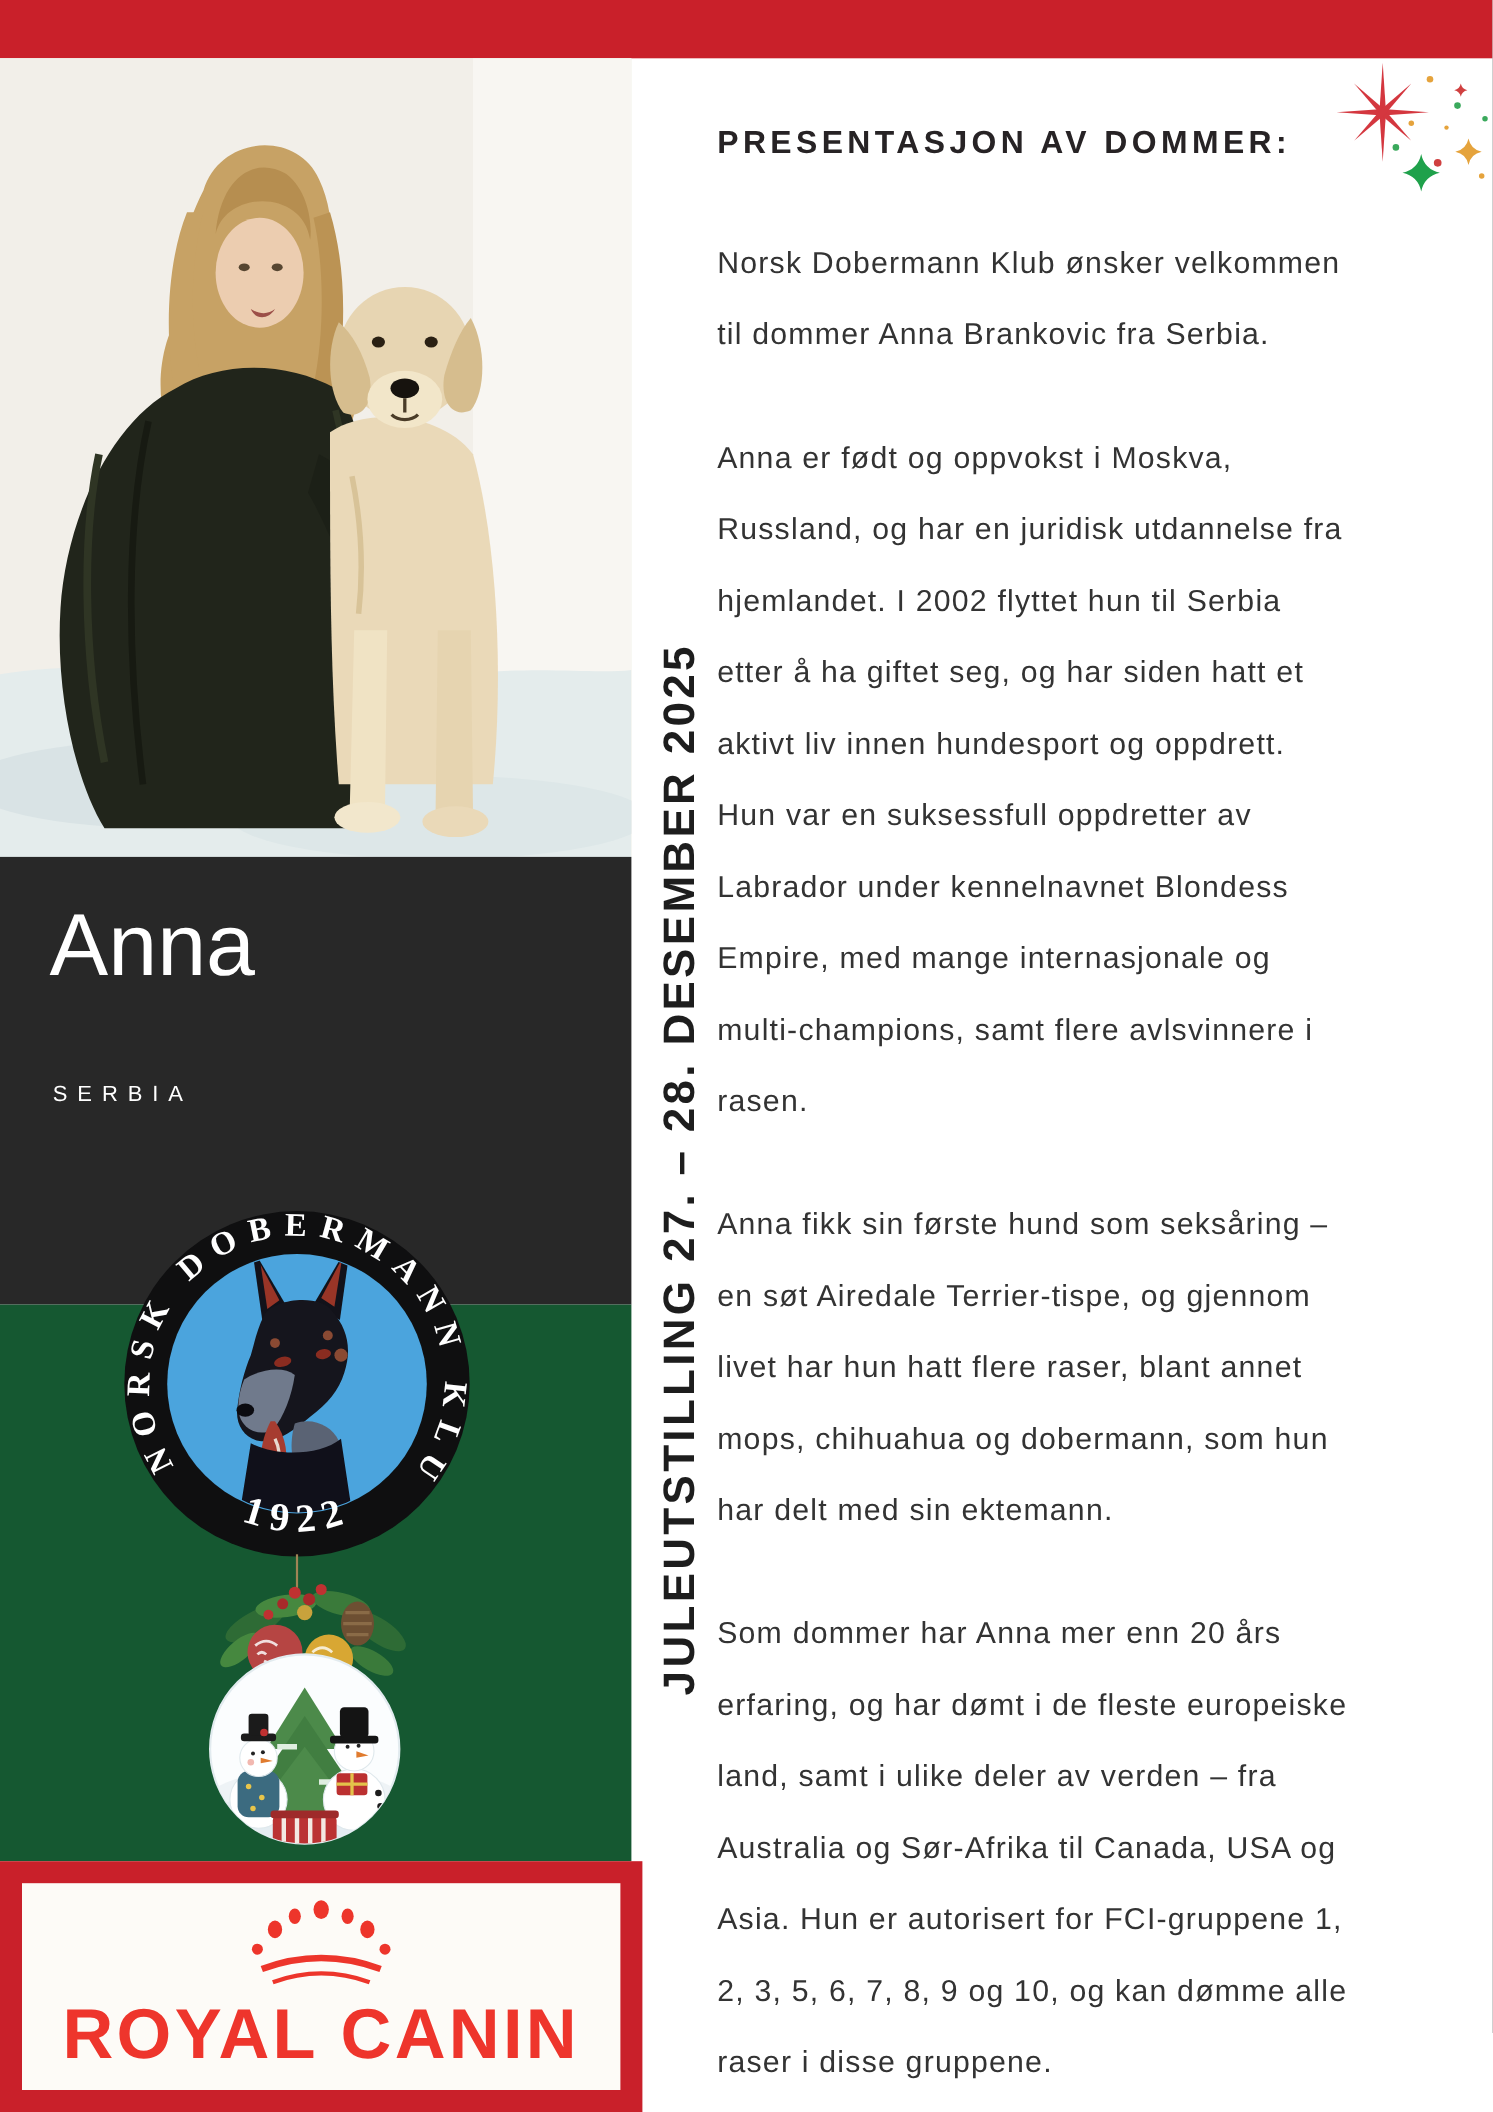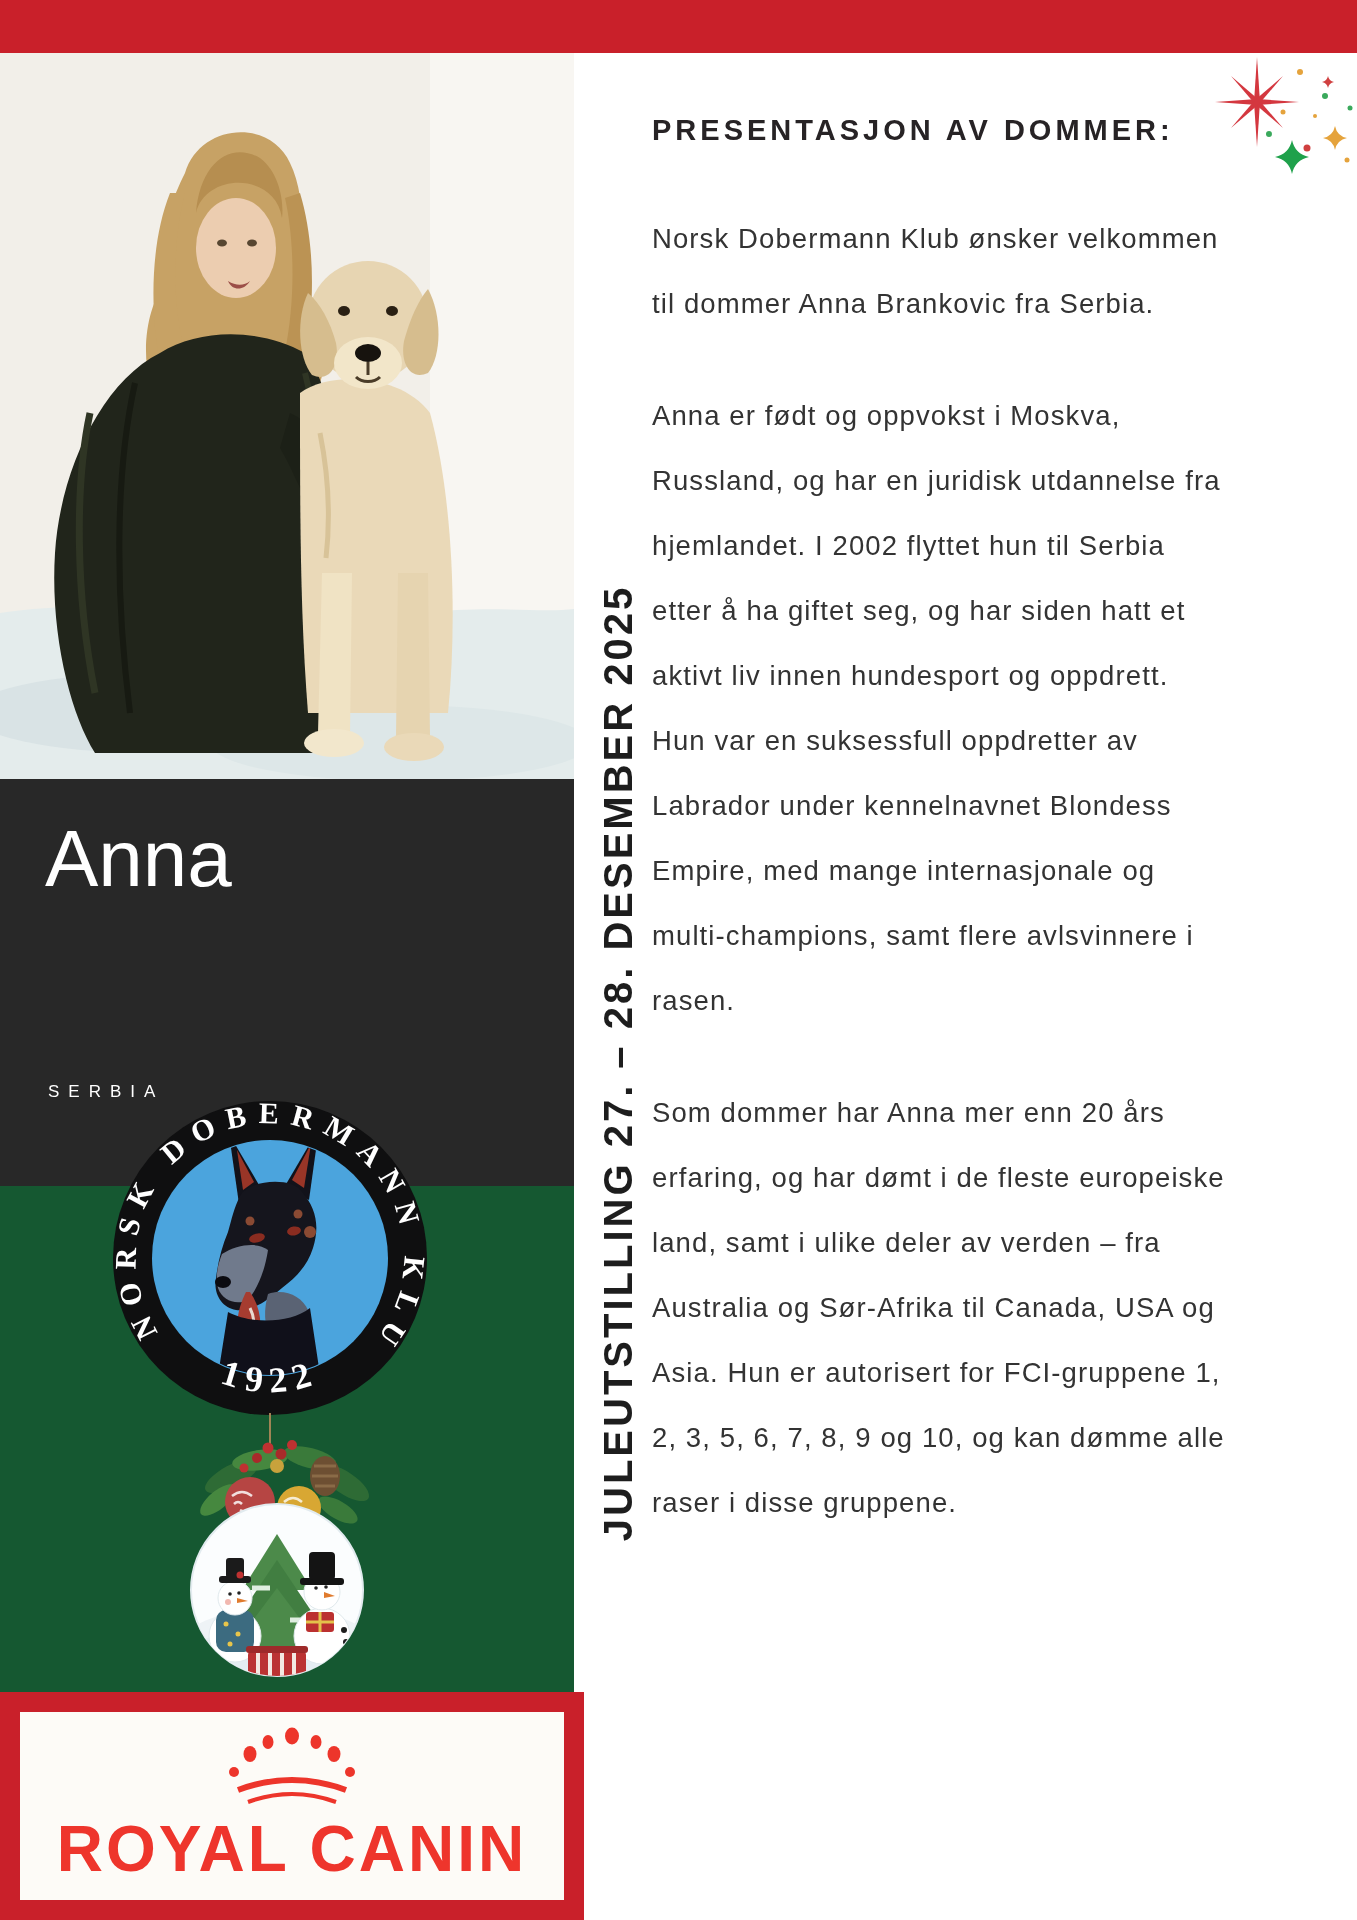--- a/index.html
+++ b/index.html
@@ -11,21 +11,21 @@
   }
   .abs{position:absolute;}
   
   #top-bar{left:0;top:0;width:1357px;height:53px;background:#C9202A;}
   
   #photo-wrap{left:0;top:53px;width:574px;height:726px;background:#f2efe9;}
   #name-panel{left:0;top:779px;width:574px;height:407px;background:#282828;}
   #green-panel{left:0;top:1186px;width:574px;height:506px;background:#155831;}
   #judge-name{left:45px;top:812px;color:#ffffff;font-weight:normal;
     font-size:80px;line-height:94px;letter-spacing:0px;}
-  #judge-country{left:48px;top:1082px;color:#ffffff;font-size:17px;letter-spacing:9px;}
+  #judge-country{left:48px;top:984px;color:#ffffff;font-size:20px;letter-spacing:9px;}
   
   #club-logo{left:110px;top:1098px;width:320px;height:320px;}
   #ornament-string{left:269px;top:1413px;width:2px;height:50px;background:#a08455;}
   #ornament{left:140px;top:1438px;width:270px;height:260px;}
   
   #rc-box{left:0;top:1692px;width:584px;height:228px;background:#C9202A;}
   #rc-inner{left:20px;top:1712px;width:544px;height:188px;background:#FDFBF7;}
   #rc-crown{left:222px;top:1726px;width:140px;height:90px;}
   #rc-name{left:20px;top:1812px;width:544px;text-align:center;color:#EE352C;
     font-weight:bold;font-size:64px;letter-spacing:3px;white-space:nowrap;}
@@ -278,20 +278,25 @@
     <p class="para">Anna er født og oppvokst i Moskva,
 Russland, og har en juridisk utdannelse fra
 hjemlandet. I 2002 flyttet hun til Serbia
 etter å ha giftet seg, og har siden hatt et
 aktivt liv innen hundesport og oppdrett.
 Hun var en suksessfull oppdretter av
 Labrador under kennelnavnet Blondess
 Empire, med mange internasjonale og
 multi-champions, samt flere avlsvinnere i
 rasen.</p>
+    <p class="para">Anna fikk sin første hund som seksåring –
+en søt Airedale Terrier-tispe, og gjennom
+livet har hun hatt flere raser, blant annet
+mops, chihuahua og dobermann, som hun
+har delt med sin ektemann.</p>
     <p class="para tight">Som dommer har Anna mer enn 20 års
 erfaring, og har dømt i de fleste europeiske
 land, samt i ulike deler av verden – fra
 Australia og Sør-Afrika til Canada, USA og
 Asia. Hun er autorisert for FCI-gruppene 1,
 2, 3, 5, 6, 7, 8, 9 og 10, og kan dømme alle
 raser i disse gruppene.</p>
   </div>
 
   <div class="abs" id="event-banner">JULEUTSTILLING 27. – 28. DESEMBER 2025</div>

